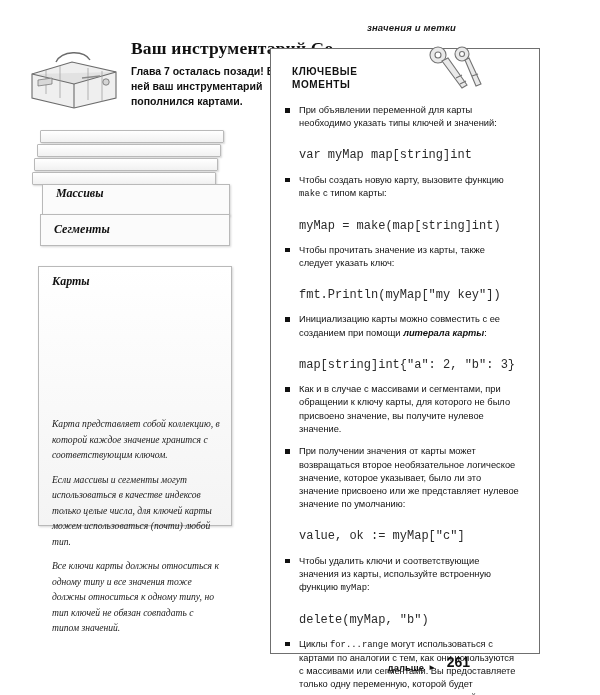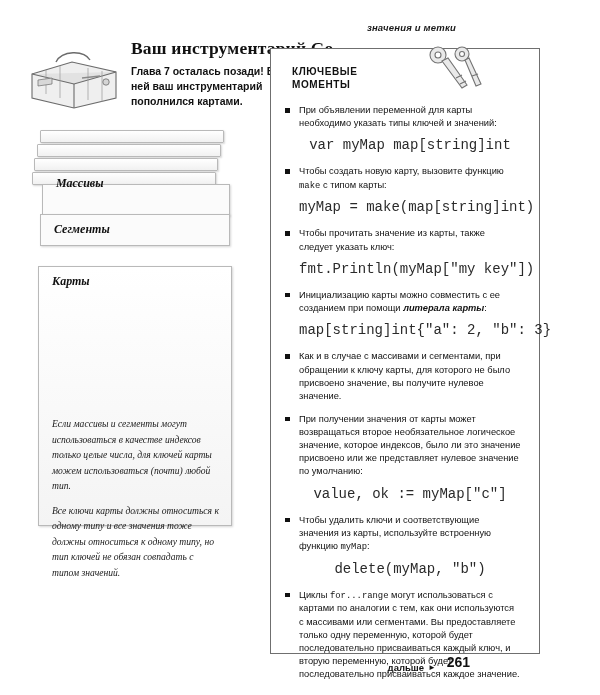--- a/index.html
+++ b/index.html
@@ -178,27 +178,26 @@
     content: "";
     position: absolute;
     left: 2px;
     top: 4px;
     width: 4.5px;
     height: 4.5px;
     background: #111;
   }
   .code {
     font-family: "Liberation Mono", monospace;
-    font-size: 14px;
+    font-size: 12px;
     color: #2a2a2a;
     white-space: pre;
     display: block;
-    margin-top: 6px;
+    margin-top: 17px;
     line-height: 1.4;
-    text-align: center;
   }
   .inline-code {
     font-family: "Liberation Mono", monospace;
     font-size: 8.9px;
   }
   .ital { font-style: italic; font-weight: bold; }
 
   
   .footer-next {
     position: absolute;
@@ -251,25 +250,26 @@
   <div class="cards">
     <div class="card sheet" style="top:2px;"></div>
     <div class="card sheet" style="top:16px; left:15px;"></div>
     <div class="card sheet" style="top:30px; left:12px;"></div>
     <div class="card sheet" style="top:44px; left:10px;"></div>
 
     <div class="card" style="left:20px; top:56px; width:186px; height:30px;"></div>
     <div class="card" style="left:18px; top:86px; width:188px; height:30px;"></div>
     <div class="card card-big"></div>
 
-    <div class="card-label" style="left:34px; top:48px;">Массивы</div>
+    <div class="card-label" style="left:34px; top:58px;">Массивы</div>
     <div class="card-label" style="left:32px; top:94px;">Сегменты</div>
     <div class="card-label" style="left:30px; top:146px;font-style:italic;">Карты</div>
 
     <div class="card-body">
+      <p>Карта представляет собой коллекцию, в которой каждое значение хранится с соответствующим ключом.</p>
       <p>Если массивы и сегменты могут использоваться в качестве индексов только целые числа, для ключей карты можем использоваться (почти) любой тип.</p>
       <p>Все ключи карты должны относиться к одному типу и все значения тоже должны относиться к одному типу, но тип ключей не обязан совпадать с типом значений.</p>
     </div>
   </div>
 
   <div class="keybox"></div>
   <div class="keybox-title">КЛЮЧЕВЫЕ МОМЕНТЫ</div>
 
   <svg class="keys-art" viewBox="0 0 74 56">
     <g fill="#e9e9e9" stroke="#737373" stroke-width="1.1">
@@ -305,21 +305,21 @@
     <div class="bullet">
       <span>Инициализацию карты можно совместить с ее созданием при помощи </span><span class="ital">литерала карты</span><span>:</span>
       <span class="code">map[string]int{"a": 2, "b": 3}</span>
     </div>
 
     <div class="bullet">
       <span>Как и в случае с массивами и сегментами, при обращении к ключу карты, для которого не было присвоено значение, вы получите нулевое значение.</span>
     </div>
 
     <div class="bullet">
-      <span>При получении значения от карты может возвращаться второе необязательное логическое значение, которое индексов, было ли это значение присвоено или же представляет нулевое значение по умолчанию:</span>
+      <span>При получении значения от карты может возвращаться второе необязательное логическое значение, которое указывает, было ли это значение присвоено или же представляет нулевое значение по умолчанию:</span>
       <span class="code">value, ok := myMap["c"]</span>
     </div>
 
 
     <div class="bullet">
       <span>Чтобы удалить ключи и соответствующие значения из карты, используйте встроенную функцию </span><span class="inline-code">myMap</span><span>:</span>
       <span class="code">delete(myMap, "b")</span>
     </div>
 
     <div class="bullet">

